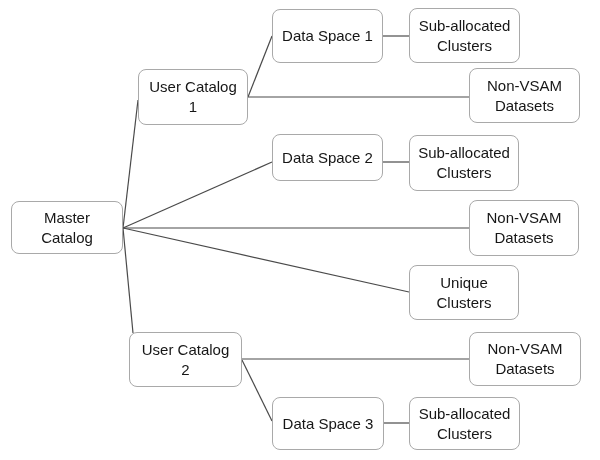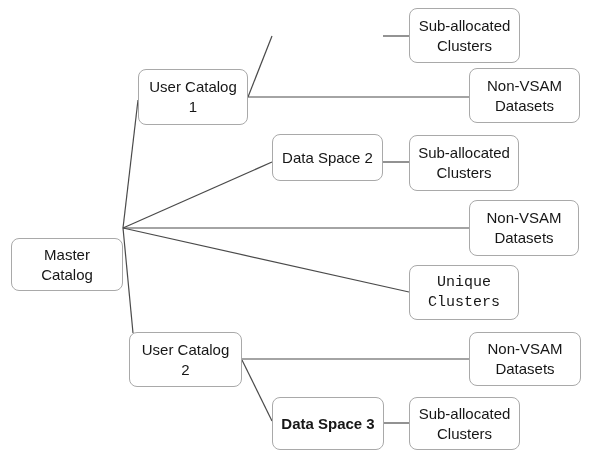--- a/index.html
+++ b/index.html
@@ -56,36 +56,37 @@
     <line class="edge" x1="123" y1="228" x2="133" y2="333"></line>
     <line class="edge" x1="248" y1="97" x2="272" y2="36"></line>
     <line class="edge" x1="248" y1="97" x2="469" y2="97"></line>
     <line class="edge" x1="383" y1="36" x2="409" y2="36"></line>
     <line class="edge" x1="383" y1="162" x2="409" y2="162"></line>
     <line class="edge" x1="242" y1="359" x2="469" y2="359"></line>
     <line class="edge" x1="242" y1="360" x2="272" y2="421"></line>
     <line class="edge" x1="384" y1="423" x2="409" y2="423"></line>
   </svg>
 
-  <div class="node" style="left:11px;  top:201px; width:112px; height:53px;margin-top:37px;">Master
+  <div class="node" style="left:11px;  top:201px; width:112px; height:53px;">Master
 Catalog</div>
   <div class="node" style="left:138px; top:69px;  width:110px; height:56px;">User Catalog
 1</div>
+  <div class="node" style="left:272px; top:9px;   width:111px; height:54px;">Data Space 1</div>
   <div class="node" style="left:409px; top:8px;   width:111px; height:55px;">Sub-allocated
 Clusters</div>
   <div class="node" style="left:469px; top:68px;  width:111px; height:55px;">Non-VSAM
 Datasets</div>
   <div class="node" style="left:272px; top:134px; width:111px; height:47px;">Data Space 2</div>
   <div class="node" style="left:409px; top:135px; width:110px; height:56px;">Sub-allocated
 Clusters</div>
   <div class="node" style="left:469px; top:200px; width:110px; height:56px;">Non-VSAM
 Datasets</div>
-  <div class="node" style="left:409px; top:265px; width:110px; height:55px;font-family:Liberation Mono, monospace;">Unique
+  <div class="node" style="left:409px; top:265px; width:110px; height:55px;">Unique
 Clusters</div>
   <div class="node" style="left:129px; top:332px; width:113px; height:55px;">User Catalog
 2</div>
   <div class="node" style="left:469px; top:332px; width:112px; height:54px;">Non-VSAM
 Datasets</div>
-  <div class="node" style="left:272px; top:397px; width:112px; height:53px;font-weight:bold;">Data Space 3</div>
+  <div class="node" style="left:272px; top:397px; width:112px; height:53px;">Data Space 3</div>
   <div class="node" style="left:409px; top:397px; width:111px; height:53px;">Sub-allocated
 Clusters</div>
 
 </div>
 
 </body></html>

